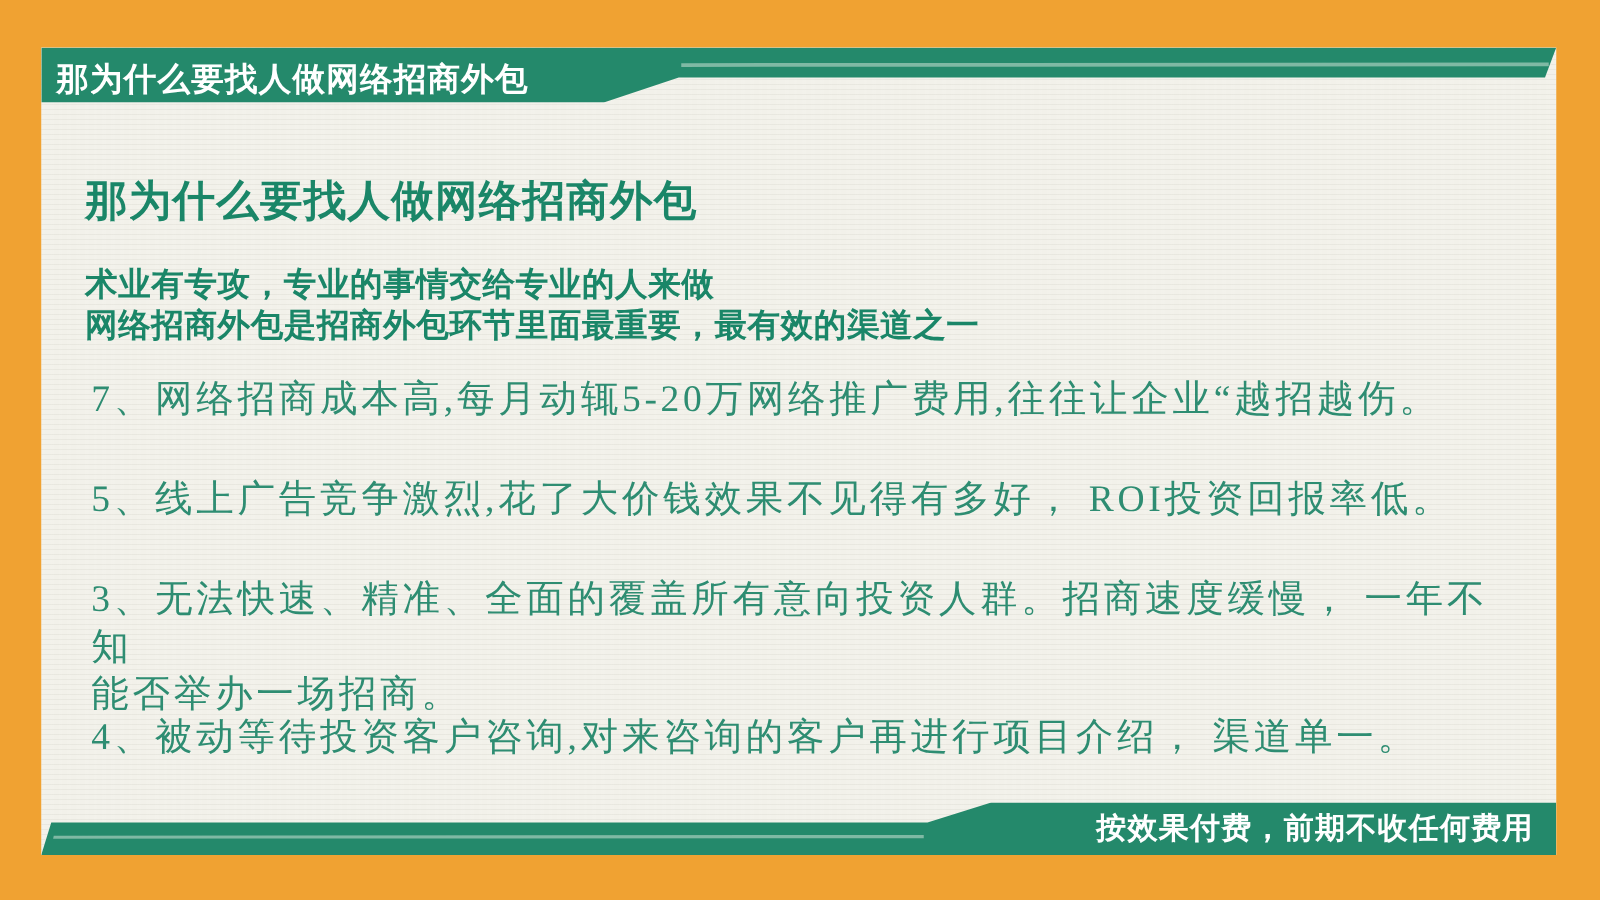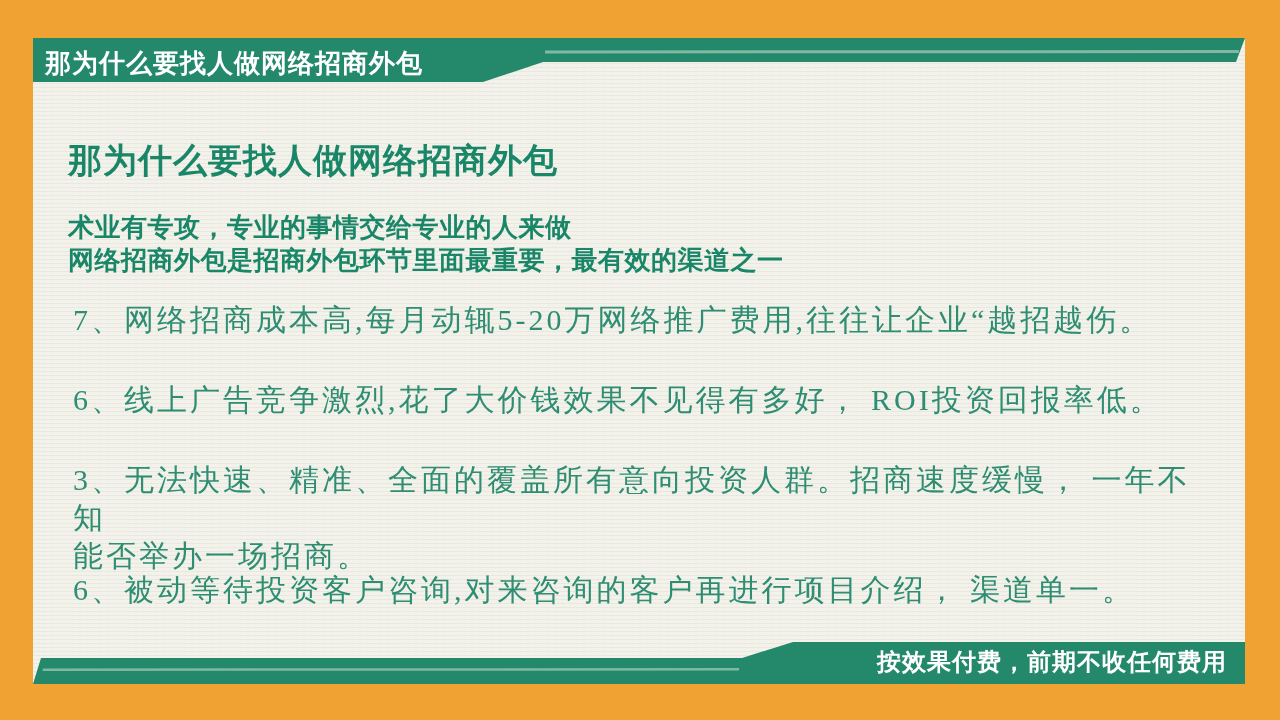--- a/index.html
+++ b/index.html
@@ -73,24 +73,24 @@
   <div class="banner-text">那为什么要找人做网络招商外包</div>
 
   <h1 class="title">那为什么要找人做网络招商外包</h1>
 
   <div class="subtitle">
     <div>术业有专攻，专业的事情交给专业的人来做</div>
     <div>网络招商外包是招商外包环节里面最重要，最有效的渠道之一</div>
   </div>
 
   <div class="point point-1">7、网络招商成本高,每月动辄5-20万网络推广费用,往往让企业“越招越伤。</div>
-  <div class="point point-2">6、线上广告竞争激烈,花了大价钱效果不见得有多好， ROI投资回报率低。</div>
+  <div class="point point-2">5、线上广告竞争激烈,花了大价钱效果不见得有多好， ROI投资回报率低。</div>
   <div class="point point-3">3、无法快速、精准、全面的覆盖所有意向投资人群。招商速度缓慢， 一年不知
 能否举办一场招商。</div>
-  <div class="point point-4">6、被动等待投资客户咨询,对来咨询的客户再进行项目介绍， 渠道单一。</div>
+  <div class="point point-4">4、被动等待投资客户咨询,对来咨询的客户再进行项目介绍， 渠道单一。</div>
 
   <svg class="footer-ribbon" viewBox="0 0 1212 42" preserveAspectRatio="none" aria-hidden="true">
     <polygon class="ribbon-main" points="0,42 8,16 709,16 760,0 1212,0 1212,42"></polygon>
     <polygon class="ribbon-line" points="10,26.5 706,26 706,28.5 9.5,29"></polygon>
   </svg>
 
   <div class="footer-text">按效果付费，前期不收任何费用</div>
 
 </div>
 

